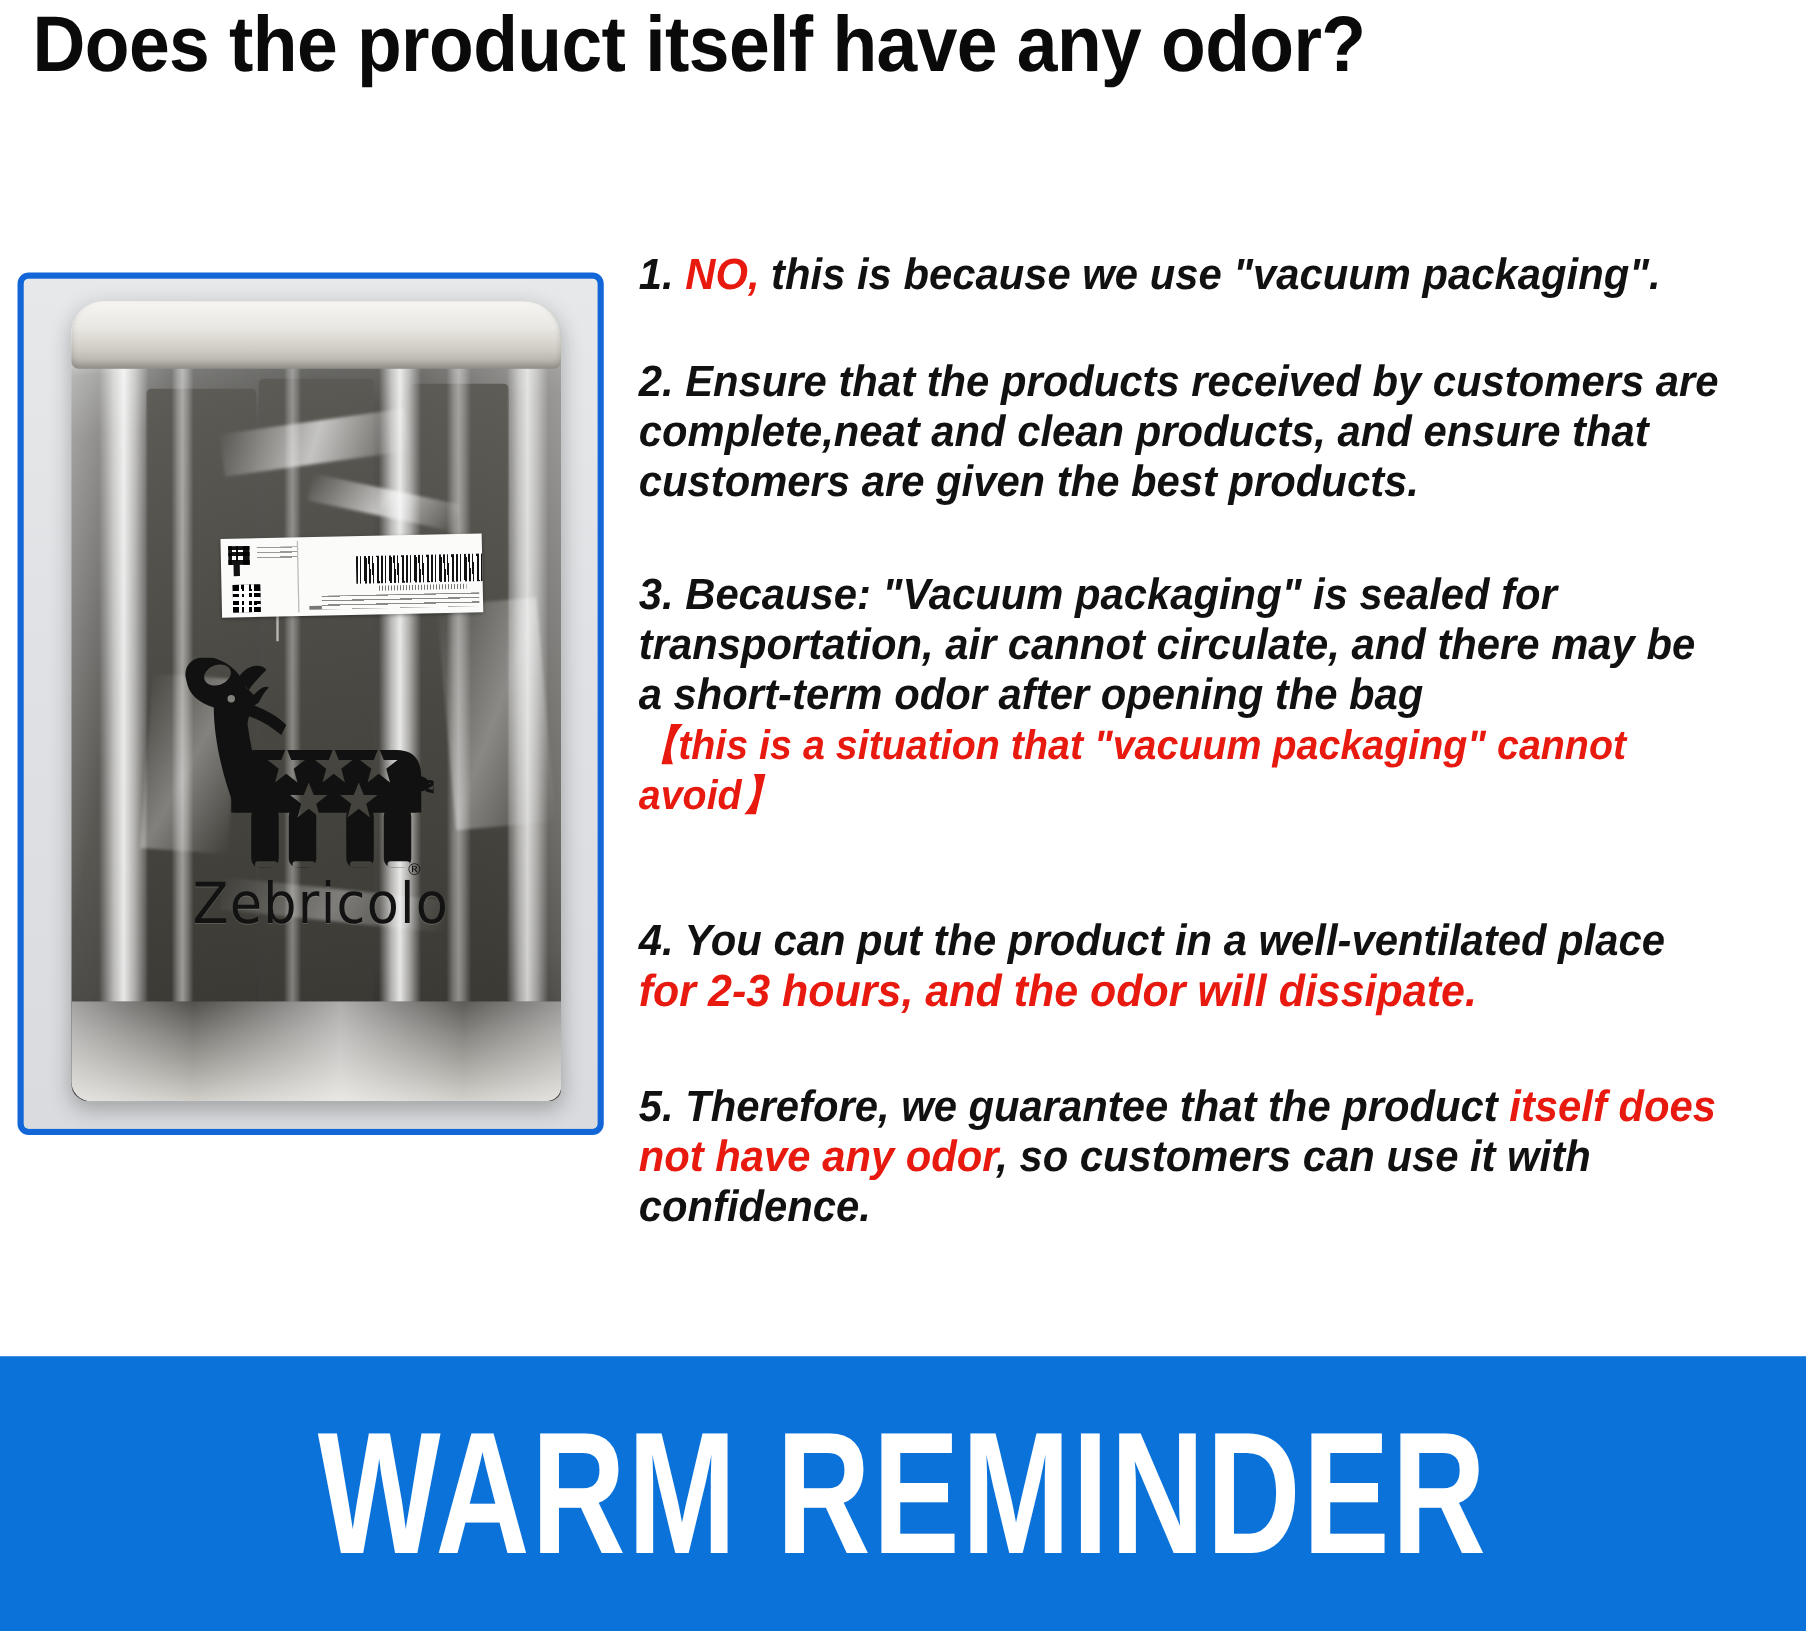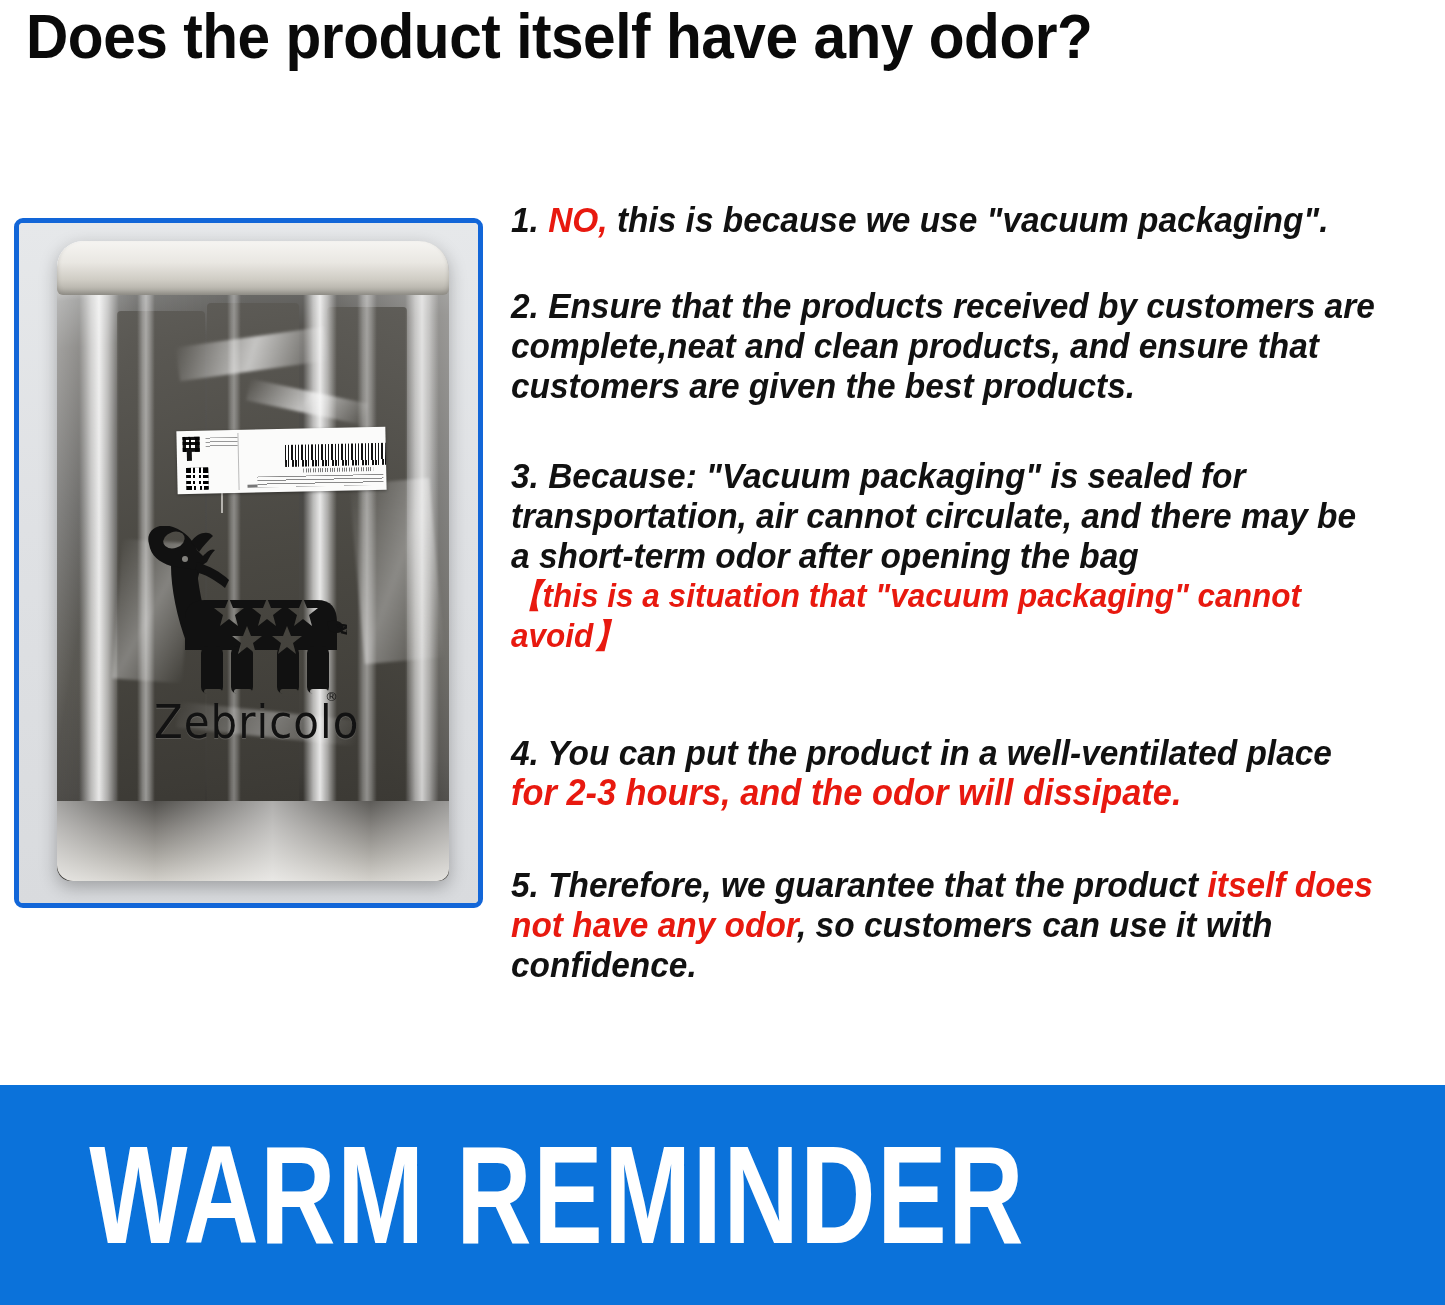--- a/index.html
+++ b/index.html
@@ -207,20 +207,21 @@
   #p5{margin-top:52px;}
 
   
   #warm-banner{
     position:absolute;
     left:0; top:1085px;
     width:1445px; height:220px;
     background:#0b72da;
     display:flex;
     align-items:center;
+    justify-content:center;
   }
   #warm-banner-text{
     font-family:"Liberation Sans","DejaVu Sans",sans-serif;
     font-weight:bold;
     font-size:124px;
     line-height:124px;
     color:#ffffff;
     letter-spacing:2px;
     transform:scaleX(0.84) scaleY(1.12);
     white-space:nowrap;

